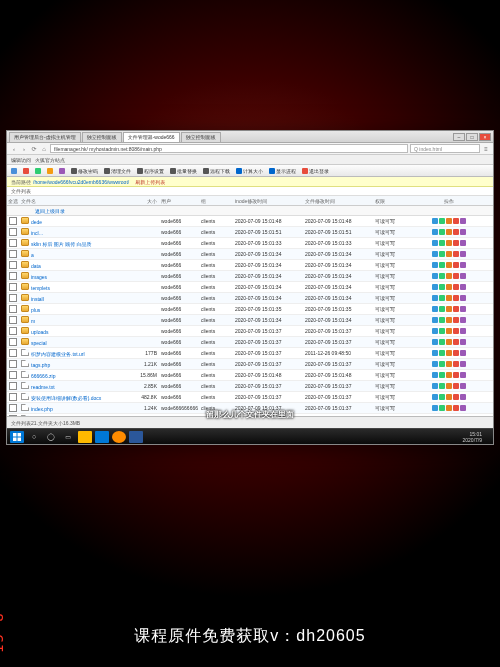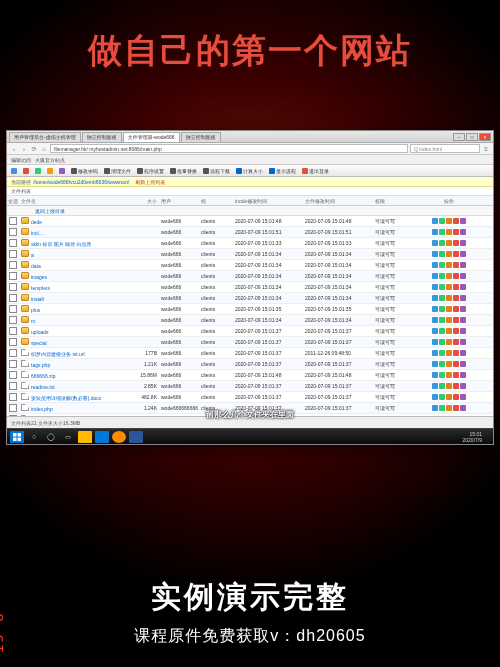--- a/index.html
+++ b/index.html
@@ -109,21 +109,20 @@
   position: absolute; left: 6px; bottom: 14px;
   color: #ff3020; font-family: monospace; font-size: 14px;
   writing-mode: horizontal-tb; letter-spacing: 2px;
   transform: rotate(-90deg); transform-origin: left bottom;
 }
 </style>
 </head>
 <body>
 
 <div class="hero-top">
-  <div class="hero-line2">做自己的第一个网站</div>
 </div>
 
 <div class="window">
   <div class="titlebar">
     <div id="tabs" style="display: flex;">
         <div class="tab inactive">用户管理后台-虚拟主机管理</div>
         <div class="tab inactive">独立控制面板</div>
         <div class="tab">文件管理器-wode666</div>
         <div class="tab inactive">独立控制面板</div>
       </div>
@@ -632,17 +631,16 @@
     <div class="tbapp" style="background:#0078d7"></div>
     <div class="tbapp" style="background:#ff8c00;border-radius:50%"></div>
     <div class="tbapp" style="background:#2b579a"></div>
     <div class="tbclock">
       <span>15:01</span><br><span>2020/7/9</span>
     </div>
   </div>
 </div>
 
 <div class="hero-bottom" style="position:absolute;bottom:20px;left:0;right:0;">
-  <div class="hero-line3">实例演示完整</div>
   <div class="hero-line4">课程原件免费获取v：dh20605</div>
 </div>
 
 <div class="timestamp">15 8</div>
 
 </body></html>

